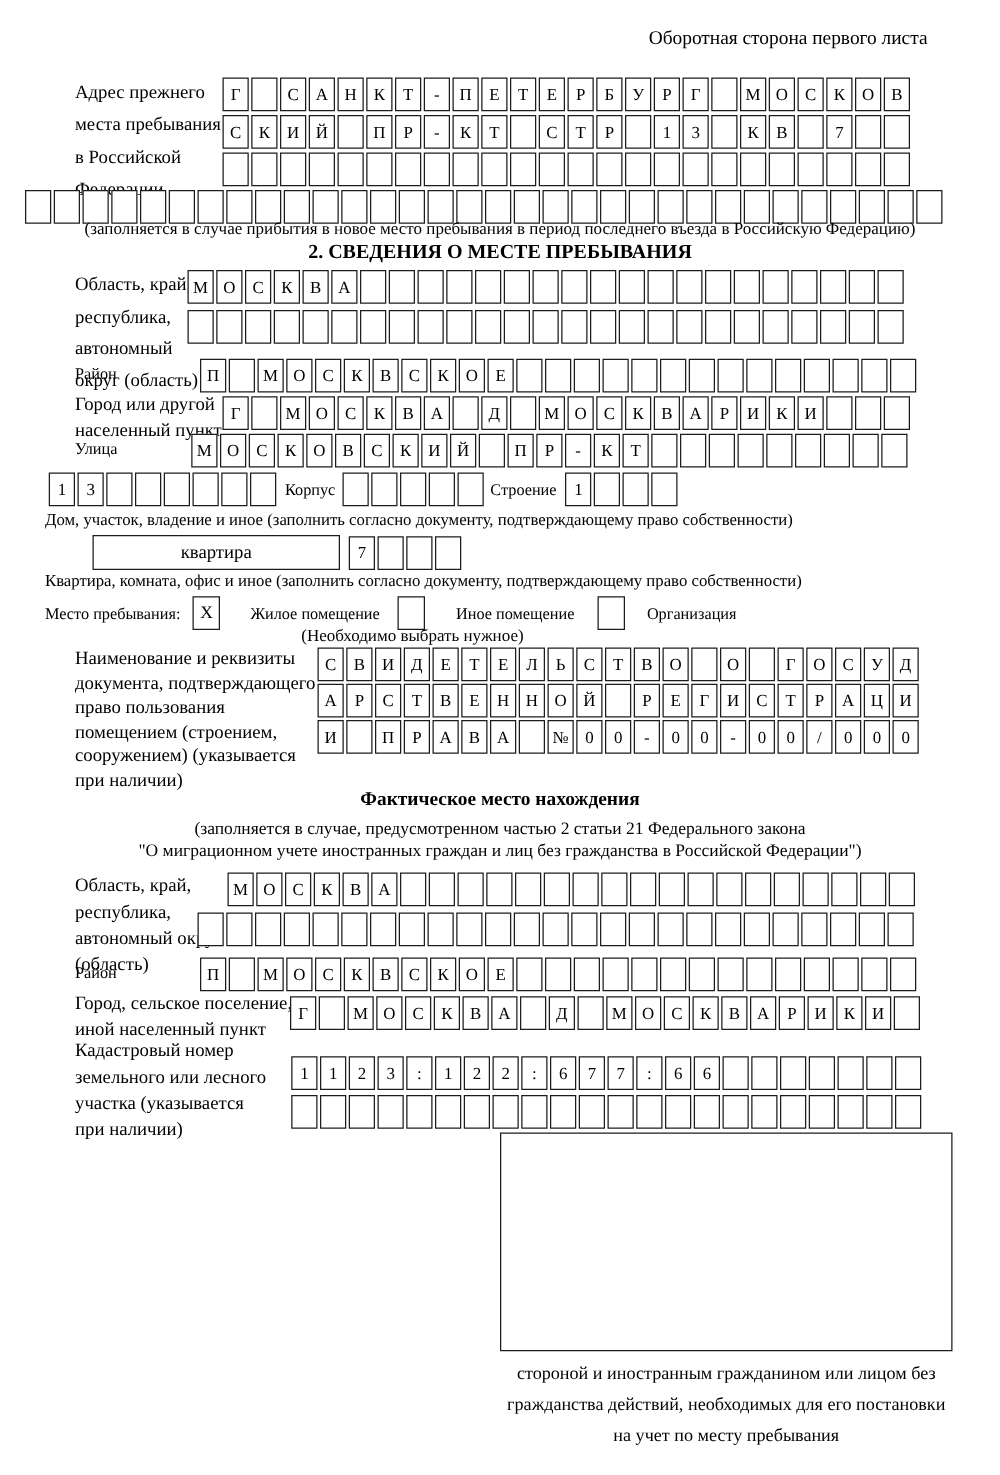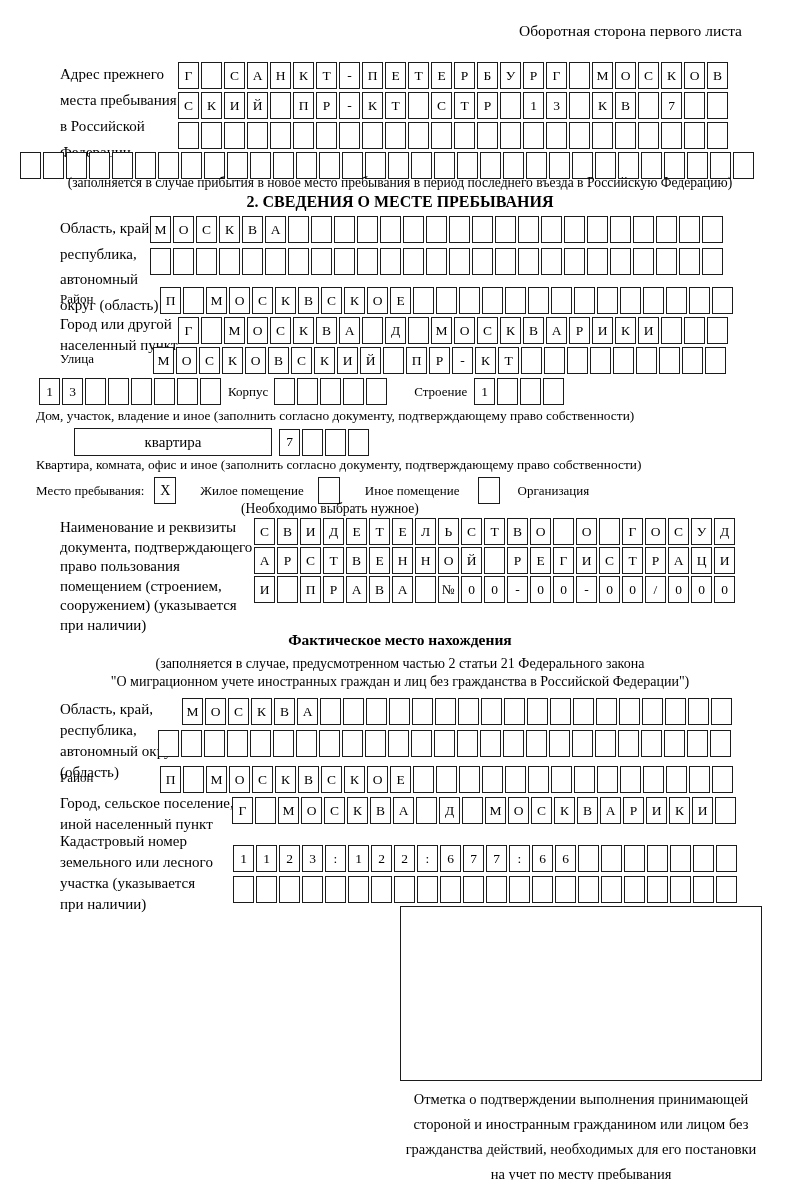--- a/index.html
+++ b/index.html
@@ -325,21 +325,21 @@
         <div class="cell"></div>
       </div>
     <div class="hlbl" style="margin-left:7px;">Корпус</div>
     <div class="cellrow" style="margin-left:6px;">
         <div class="cell"></div>
         <div class="cell"></div>
         <div class="cell"></div>
         <div class="cell"></div>
         <div class="cell"></div>
       </div>
-    <div class="hlbl" style="margin-left:27px;">Строение</div>
+    <div class="hlbl" style="margin-left:5px;">Строение</div>
     <div class="cellrow" style="margin-left:7px;">
         <div class="cell">1</div>
         <div class="cell"></div>
         <div class="cell"></div>
         <div class="cell"></div>
       </div>
   </div>
   <div class="abs caption" style="left:36px;top:408px;">Дом, участок, владение и иное (заполнить согласно документу, подтверждающему право собственности)</div>
 
   <div class="abs hline" style="left:33px;top:428px;padding-left:41px;">
@@ -614,19 +614,18 @@
       <div class="cell"></div>
       <div class="cell"></div>
       <div class="cell"></div>
       <div class="cell"></div>
       <div class="cell"></div>
       <div class="cell"></div>
     </div>
 
   <div class="abs stamp" style="left:400px;top:906px;width:360px;height:173px;"></div>
   <div class="abs stamp-cap" style="left:381px;top:1087px;width:400px;">
-      <div>Отметка о подтверждении выполнения принимающей</div>
       <div>стороной и иностранным гражданином или лицом без</div>
       <div>гражданства действий, необходимых для его постановки</div>
       <div>на учет по месту пребывания</div>
     </div>
 
 </div>
 
 </body></html>

